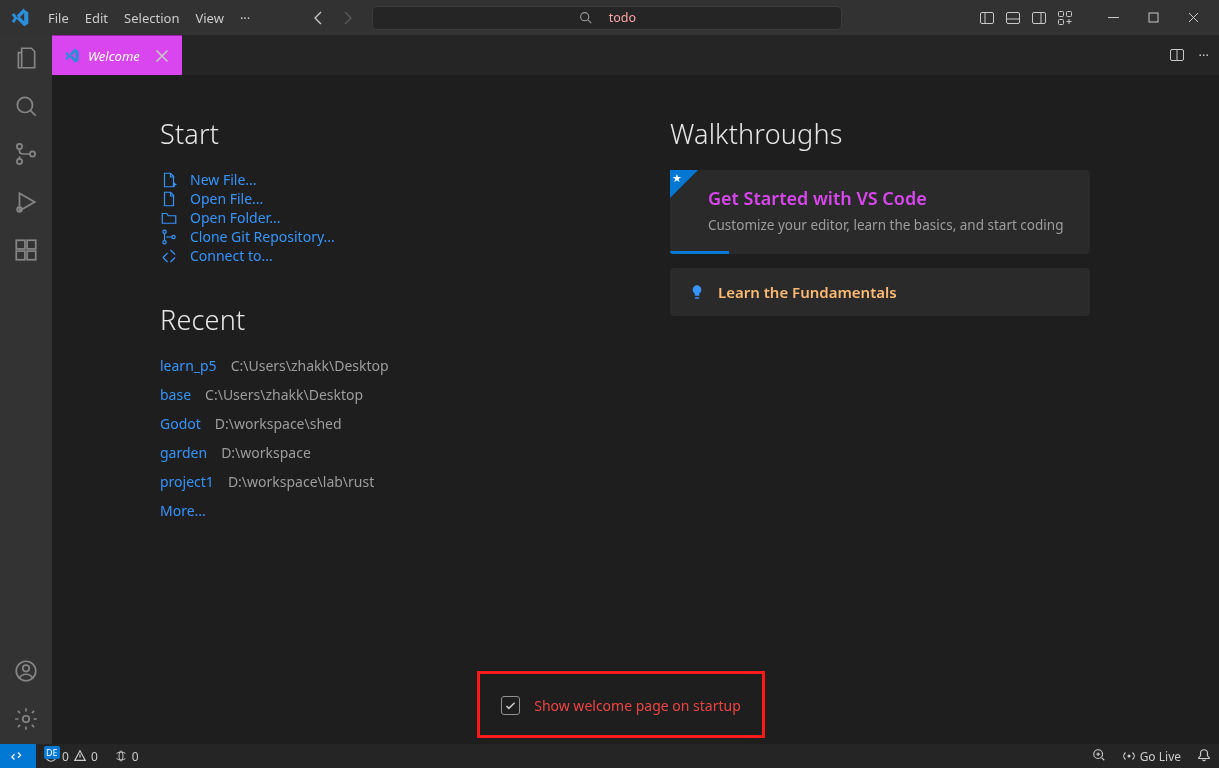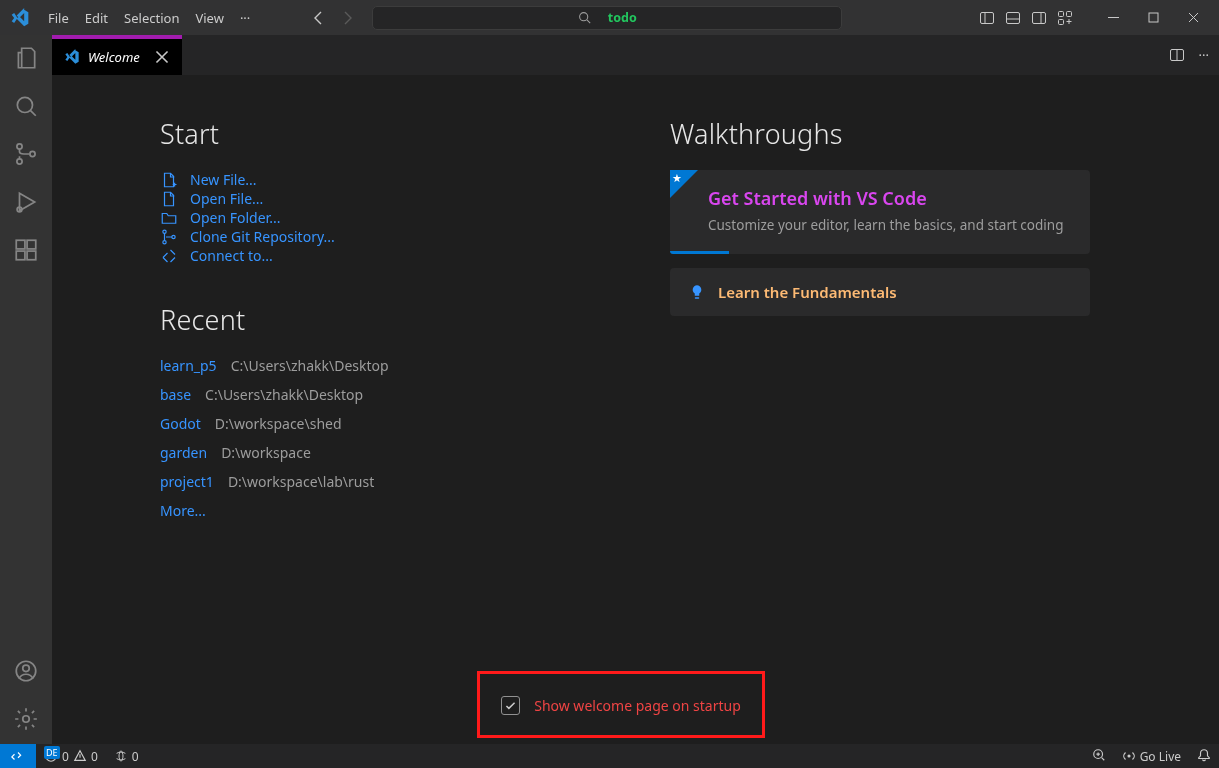--- a/index.html
+++ b/index.html
@@ -34,23 +34,22 @@
   .searchbox {
     flex: 0 0 470px;
     height: 24px;
     background: #252526;
     border: 1px solid #3c3c3c;
     border-radius: 5px;
     display: flex;
     align-items: center;
     justify-content: center;
     gap: 17px;
-    color: #22c55e;
+    color: #fca5a5;
     font-size: 12.5px;
-    font-weight: bold;
   }
   .titlebar .right-cluster {
     margin-left: auto;
     display: flex;
     align-items: center;
     gap: 12px;
   }
   .layout-icons { display: flex; gap: 10px; color: #cccccc; }
   .layout-icons svg { width: 16px; height: 16px; }
   .win-controls { display:flex; gap:0; margin-left:8px; }
@@ -89,22 +88,22 @@
   }
 
   .editor-region { flex: 1; display: flex; flex-direction: column; background: #1e1e1e; }
   .tabbar {
     height: 40px;
     background: #252526;
     display: flex;
     align-items: stretch;
   }
   .tab {
-    background: #000000;
-    border-top: 4px solid #a21caf;
+    background: #d946ef;
+    border-top: 1px solid #a21caf;
     display: flex;
     align-items: center;
     gap: 8px;
     padding: 12px 12px;
     font-size: 13px;
     font-style: italic;
     color: #fff;
   }
   .tab svg { width: 16px; height: 16px; }
   .tab .close { color:#c8c8c8; font-style: normal; margin-left: 6px; }

